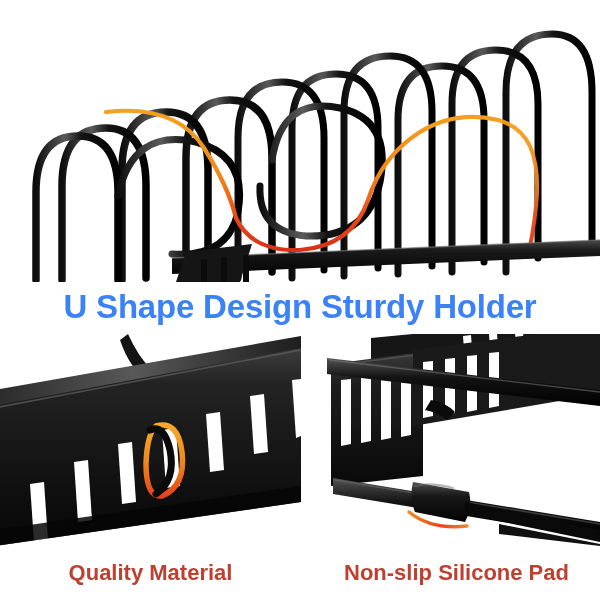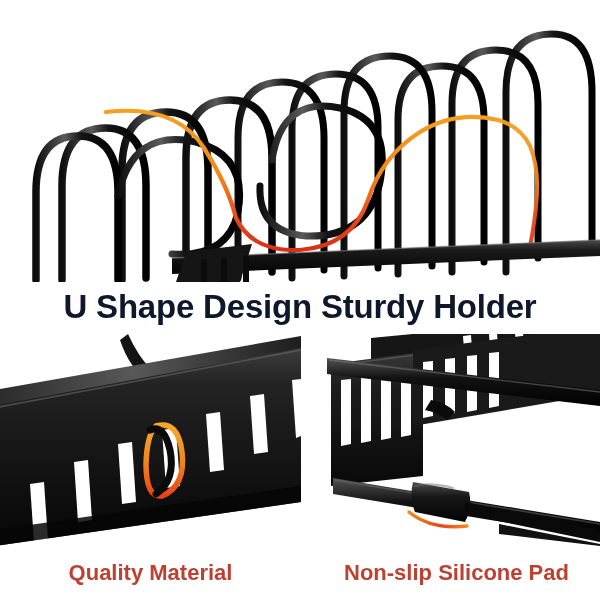--- a/index.html
+++ b/index.html
@@ -29,21 +29,21 @@
   
   .headline {
     position: absolute;
     left: 0;
     top: 282px;
     width: 600px;
     height: 50px;
     display: flex;
     align-items: center;
     justify-content: center;
-    color: #0f172a;
+    color: #3b82f6;
     font-size: 33px;
     font-weight: bold;
     letter-spacing: -0.2px;
     white-space: nowrap;
     font-family: "Liberation Sans", sans-serif;
   }
 
   
   .panels {
     position: absolute;

